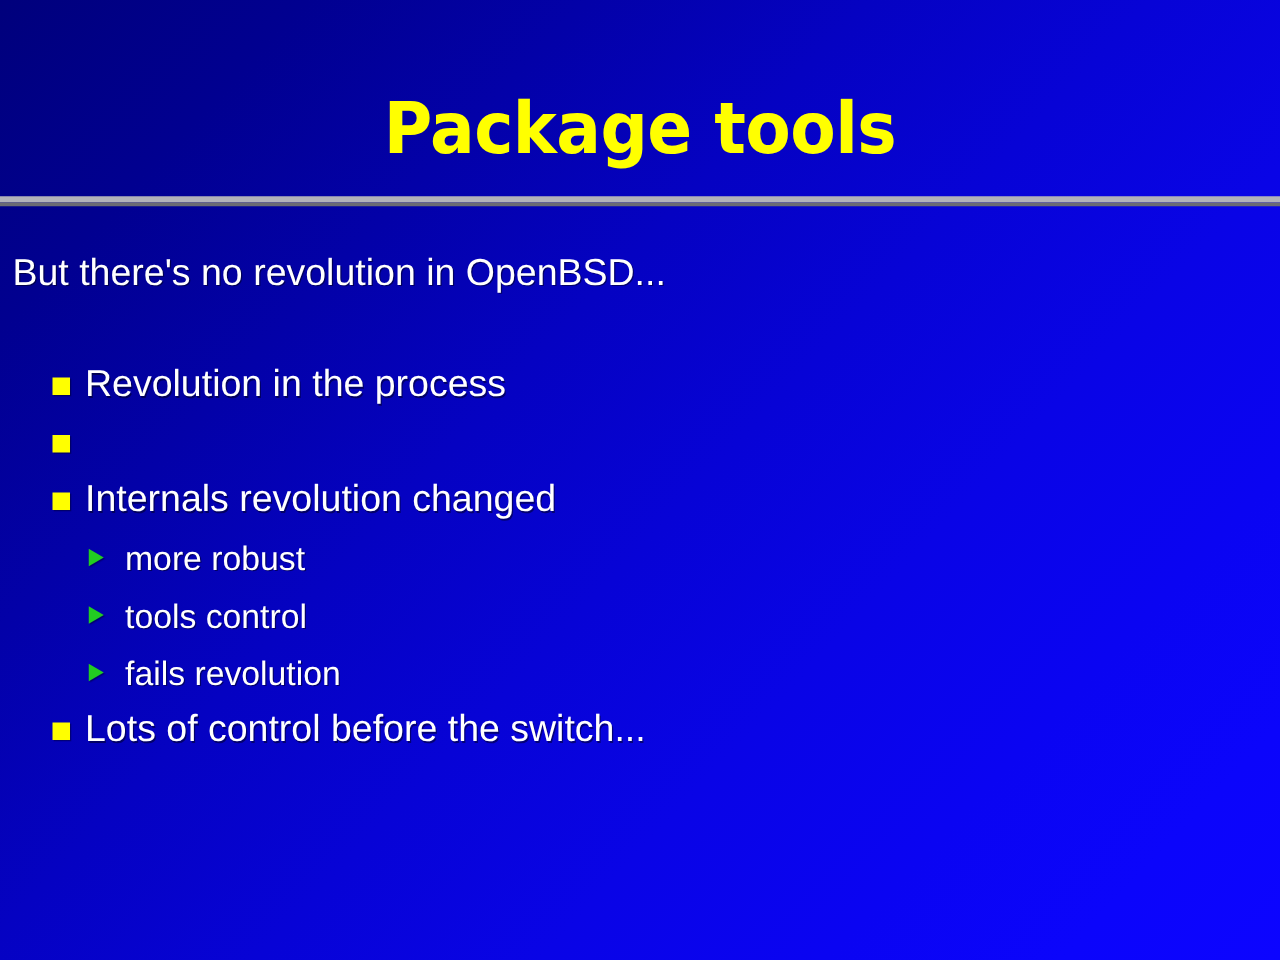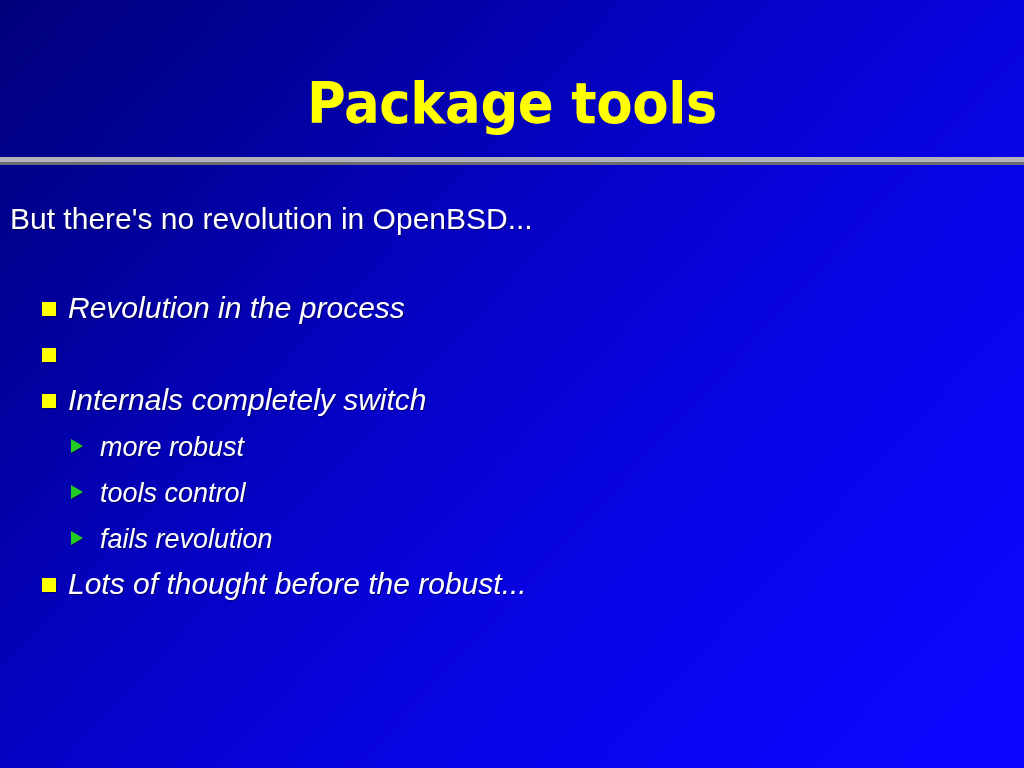--- a/index.html
+++ b/index.html
@@ -141,21 +141,20 @@
   }
 
   .bullet-text {
     position: absolute;
     left: 68px;
     top: 2px;
     color: #ffffff;
     font-size: 30px;
     line-height: 40px;
     white-space: nowrap;
-    font-style: italic;
   }
   .bullet-row.lvl2 .bullet-text {
     left: 100px;
     top: 4px;
     font-size: 27px;
     line-height: 38px;
   }
 </style>
 </head>
 <body>
@@ -176,34 +175,34 @@
     <ul id="bullet-list">
         <li class="bullet-row">
           <span class="marker-square" style="background: rgb(255, 255, 0);"></span>
           <span class="bullet-text txt-shadow">Revolution in the process</span>
         </li>
         <li class="bullet-row">
           <span class="marker-square" style="background: rgb(255, 255, 0);"></span>
         </li>
         <li class="bullet-row">
           <span class="marker-square" style="background: rgb(255, 255, 0);"></span>
-          <span class="bullet-text txt-shadow">Internals completely switch</span>
+          <span class="bullet-text txt-shadow">Internals revolution changed</span>
         </li>
         <li class="bullet-row lvl2">
           <span class="marker-triangle" style="border-left-color: rgb(34, 204, 34);"></span>
           <span class="bullet-text txt-shadow">more robust</span>
         </li>
         <li class="bullet-row lvl2">
           <span class="marker-triangle" style="border-left-color: rgb(34, 204, 34);"></span>
           <span class="bullet-text txt-shadow">tools control</span>
         </li>
         <li class="bullet-row lvl2">
           <span class="marker-triangle" style="border-left-color: rgb(34, 204, 34);"></span>
           <span class="bullet-text txt-shadow">fails revolution</span>
         </li>
         <li class="bullet-row">
           <span class="marker-square" style="background: rgb(255, 255, 0);"></span>
-          <span class="bullet-text txt-shadow">Lots of thought before the robust...</span>
+          <span class="bullet-text txt-shadow">Lots of control before the switch...</span>
         </li>
       </ul>
 
   </div>
 </div>
 
 </body></html>

